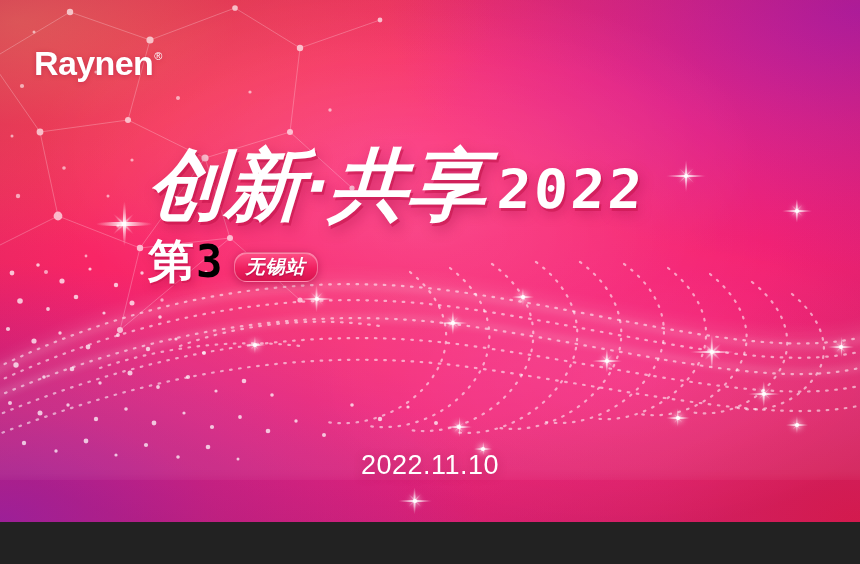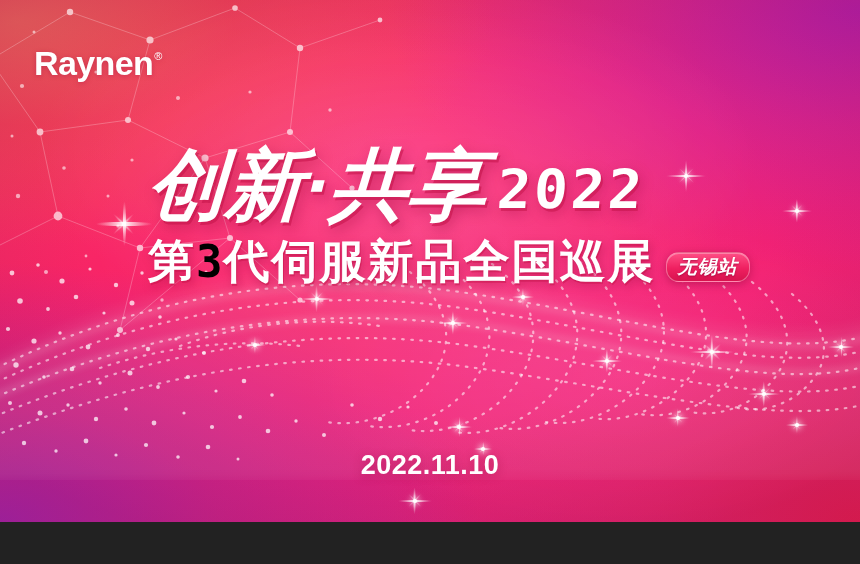--- a/index.html
+++ b/index.html
@@ -190,21 +190,21 @@
   
   .date {
     position: absolute;
     left: 0;
     right: 0;
     top: 450px;
     text-align: center;
     color: #ffffff;
     font-size: 27px;
     letter-spacing: 0.5px;
-    font-weight: bold;
+    font-weight: normal;
     text-shadow: 0 2px 10px rgba(150,10,60,.45);
   }
 </style>
 </head>
 <body>
 
 <div id="poster">
 
   <div class="bg-layer bg-base"></div>
   <div class="bg-layer bg-mid"></div>
@@ -476,20 +476,19 @@
   </div>
 
   <div class="headline">
     <div class="line1">
       <span class="title-main">创新·共享</span>
       <span class="title-year">2022</span>
     </div>
     <div class="line2">
       <span class="sub-main">第</span>
       <span class="sub-num">3</span>
-      <span class="sub-main">代伺服新品全国巡展</span>
       <span class="badge">无锡站</span>
     </div>
   </div>
 
   <div class="date">2022.11.10</div>
 
 </div>
 
 </body></html>

